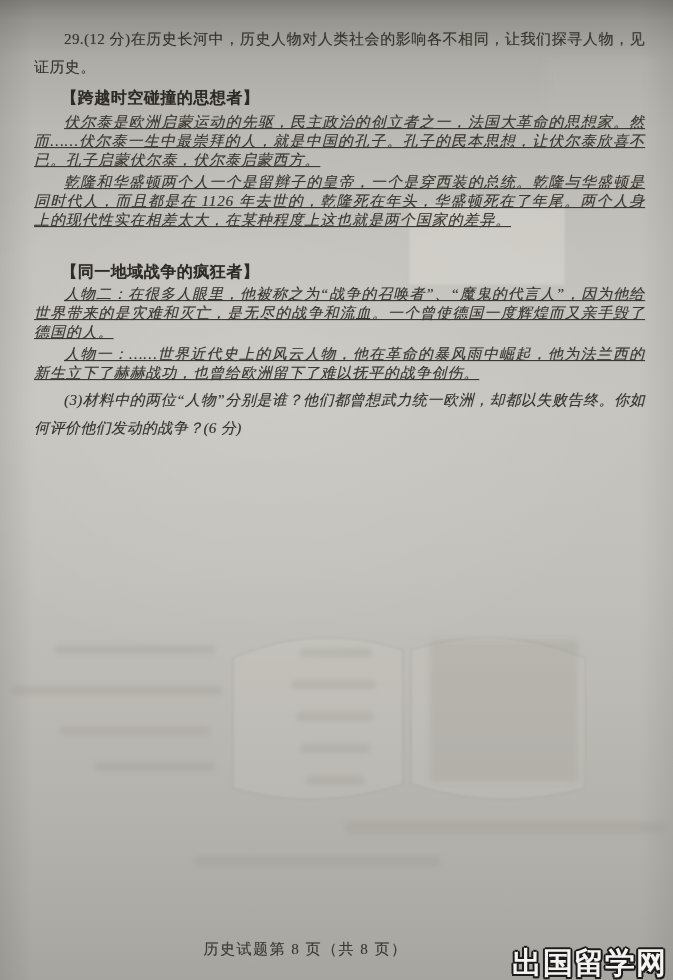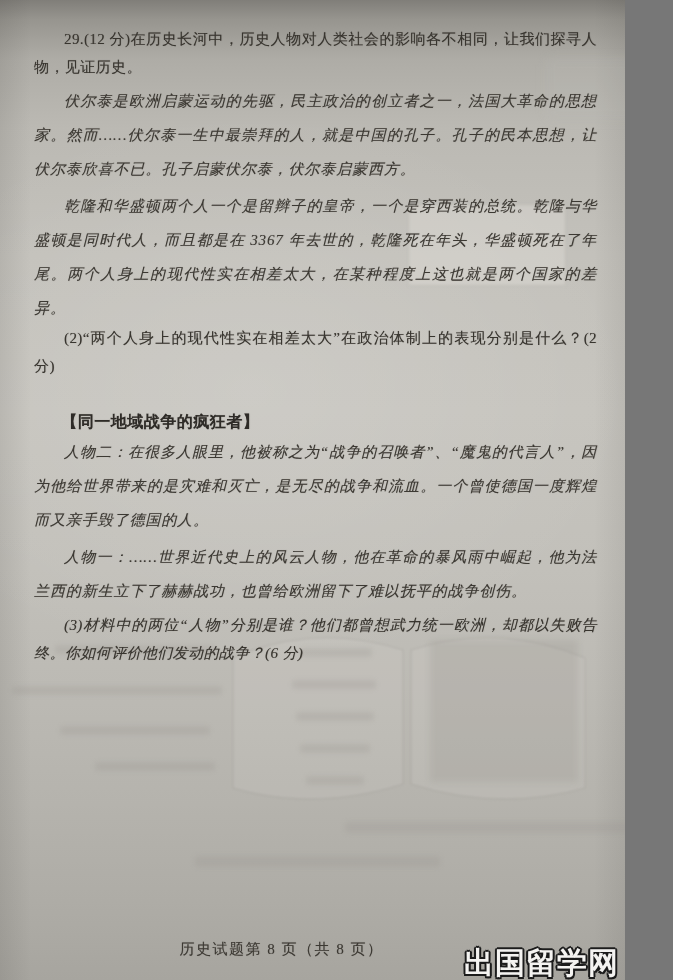--- a/index.html
+++ b/index.html
@@ -1,37 +1,37 @@
 <!DOCTYPE html>
 <html><head>
 <meta charset="utf-8">
 <style>
   html,body{margin:0;padding:0;background:#777;}
   .photo{
-    position:relative;width:625px;height:980px;overflow:hidden;
+    position:relative;width:673px;height:980px;overflow:hidden;
     font-family:"Liberation Serif","DejaVu Serif",serif;
     background-image:
       radial-gradient(ellipse 520px 380px at 40% 40%, rgba(255,255,255,0.12), rgba(255,255,255,0) 75%),
       linear-gradient(90deg, rgba(40,38,35,0.10) 0, rgba(40,38,35,0) 5%, rgba(40,38,35,0) 95%, rgba(40,38,35,0.08) 100%),
       linear-gradient(180deg,#807e79 0%,#97958f 2%,#aeaca6 6%,#bbb9b3 13%,#c3c1bb 26%,#c6c4be 42%,#c2c0ba 58%,#bcbab4 70%,#b5b3ad 82%,#aeaca6 92%,#a7a59f 100%);
   }
   .content{
     position:absolute;left:34px;right:28px;top:26px;
     color:#38352f;
     text-shadow:0.3px 0.3px 0.7px rgba(60,56,50,0.45);
   }
   .content p,.content h3{margin:0;}
   .song{
     font-size:15px;line-height:27.5px;letter-spacing:0.4px;
     text-indent:2em;text-align:justify;
   }
   .kai{
-    font-size:15px;line-height:34px;letter-spacing:0.9px;
+    font-size:15px;line-height:19px;letter-spacing:0.9px;
     text-indent:2em;text-align:justify;
-    font-style:italic;color:#3c3933;
+    font-style:italic;color:#3c3933;text-decoration:underline;
   }
   .hdr{
     font-family:"Liberation Sans","DejaVu Sans",sans-serif;
     font-size:16px;line-height:24px;font-weight:700;color:#2e2b27;
     text-indent:1.7em;letter-spacing:0.5px;
   }
   .mt1{margin-top:5px!important;}
   .mt2{margin-top:3px!important;}
   .mt3{margin-top:21px!important;}
   .mt4{margin-top:30px!important;}
@@ -97,24 +97,24 @@
   <div class="ghost g-bar g-c2"></div>
   <div class="ghost g-bar g-c3"></div>
   <div class="ghost g-bar g-c4"></div>
   <div class="ghost g-bar g-c5"></div>
   <div class="ghost g-bar g-b1"></div>
   <div class="ghost g-bar g-b2"></div>
 
   <div class="content">
     <p class="song">29.(12 分)在历史长河中，历史人物对人类社会的影响各不相同，让我们探寻人物，见证历史。</p>
 
+    <h3 class="hdr mt1">【跨越时空碰撞的思想者】</h3>
     <p class="kai mt2">伏尔泰是欧洲启蒙运动的先驱，民主政治的创立者之一，法国大革命的思想家。然而……伏尔泰一生中最崇拜的人，就是中国的孔子。孔子的民本思想，让伏尔泰欣喜不已。孔子启蒙伏尔泰，伏尔泰启蒙西方。</p>
 
-    <p class="kai mt2">乾隆和华盛顿两个人一个是留辫子的皇帝，一个是穿西装的总统。乾隆与华盛顿是同时代人，而且都是在 3367 年去世的，乾隆死在年头，华盛顿死在了年尾。两个人身上的现代性实在相差太大，在某种程度上这也就是两个国家的差异。</p>
-    <p class="song">(2)“两个人身上的现代性实在相差太大”在政治体制上的表现分别是什么？(2 分)</p>
+    <p class="kai mt2">乾隆和华盛顿两个人一个是留辫子的皇帝，一个是穿西装的总统。乾隆与华盛顿是同时代人，而且都是在 1126 年去世的，乾隆死在年头，华盛顿死在了年尾。两个人身上的现代性实在相差太大，在某种程度上这也就是两个国家的差异。</p>
 
     <h3 class="hdr mt4">【同一地域战争的疯狂者】</h3>
     <p class="kai mt5">人物二：在很多人眼里，他被称之为“战争的召唤者”、“魔鬼的代言人”，因为他给世界带来的是灾难和灭亡，是无尽的战争和流血。一个曾使德国一度辉煌而又亲手毁了德国的人。</p>
     <p class="kai mt2">人物一：……世界近代史上的风云人物，他在革命的暴风雨中崛起，他为法兰西的新生立下了赫赫战功，也曾给欧洲留下了难以抚平的战争创伤。</p>
     <p class="song mt6">(3)材料中的两位“人物”分别是谁？他们都曾想武力统一欧洲，却都以失败告终。你如何评价他们发动的战争？(6 分)</p>
   </div>
 
   <div class="footer">历史试题第 8 页（共 8 页）</div>
 
   <div class="watermark">

